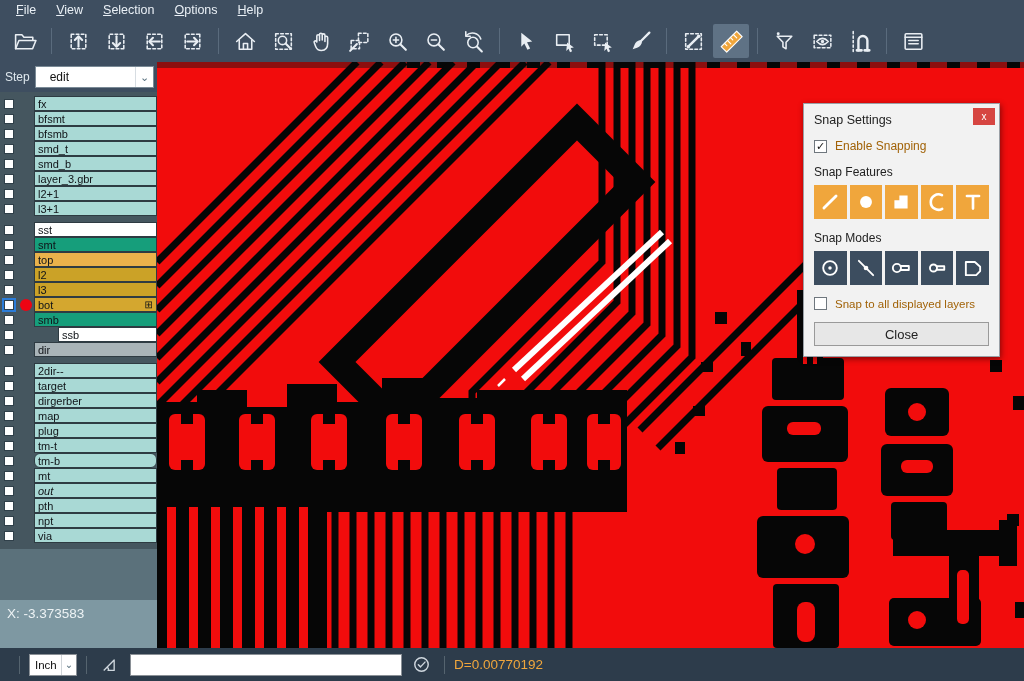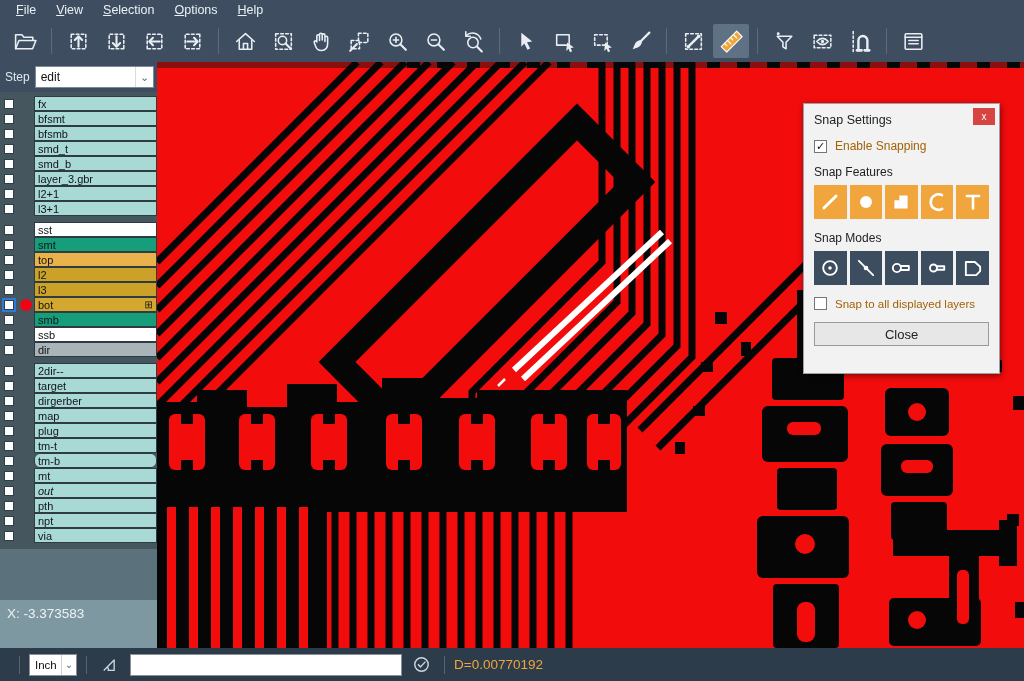--- a/index.html
+++ b/index.html
@@ -14,40 +14,40 @@
   .toolbar{height:42px;display:flex;align-items:center;padding:0 6px;background:#3e4e60;}
   .tb-btn{width:36px;height:34px;display:flex;align-items:center;justify-content:center;border-radius:2px;margin:0 1px;}
   .tb-btn.active{background:#5f7285;}
   .tb-btn svg{width:25px;height:25px;}
   .tb-sep{width:1px;height:26px;background:#5a6b7d;margin:0 7px;}
   
   .main{display:flex;height:586px;}
   .sidebar{width:169px;background:#48596461;display:flex;flex-direction:column;background:#45565f;}
   .step-row{height:30px;display:flex;align-items:center;padding:3px 3px 3px 5px;background:#3e4e60;}
   .step-label{color:#dfe8ee;font-size:12px;margin-right:5px;}
-  .step-select{flex:1;height:22px;background:#fff;border:1px solid #7a8a96;display:flex;align-items:center;font-size:12px;color:#111;padding-left:5px;}
+  .step-select{flex:1;height:22px;background:#fff;border:1px solid #7a8a96;display:flex;align-items:center;font-size:12px;color:#111;padding-left:14px;}
   .step-select .chev{margin-left:auto;width:18px;height:100%;display:flex;align-items:center;justify-content:center;color:#57707e;font-size:11px;border-left:1px solid #d7dde2;}
   .layers{padding-top:4px;}
   .lgroup{margin-bottom:6px;}
   .lrow{height:15px;display:flex;}
   .cb-cell{width:17px;display:flex;align-items:center;justify-content:center;}
   .cbx{width:10px;height:10px;background:#fff;border:1px solid #30404a;}
   .cbx.active{outline:2px solid #2b7cd8;}
   .dot-cell{width:17px;display:flex;align-items:center;justify-content:center;}
   .reddot{width:12px;height:12px;border-radius:50%;background:#ee0413;}
   .lab-cell{flex:1;border:1px solid #2e3b42;font-size:11px;line-height:12px;color:#101418;padding:0 3px;display:flex;align-items:center;}
   .lab-cell .grid{margin-left:auto;font-size:10px;line-height:10px;}
   .side-fill{flex:1;background:#5b717b;}
   .side-status{height:48px;background:#7e98a2;color:#edf3f5;font-size:13.5px;padding:3px 7px;line-height:21px;}
   
   .canvas-wrap{position:relative;width:867px;height:586px;background:var(--copper,#f20c0c);}
   .canvas-wrap svg{display:block;}
   
   .dialog{position:absolute;left:803px;top:103px;width:197px;background:#f2f2f2;
-          border:1px solid #9aa0a6;box-shadow:1px 2px 6px rgba(0,0,0,.45);padding:6px 10px 27px;}
+          border:1px solid #9aa0a6;box-shadow:1px 2px 6px rgba(0,0,0,.45);padding:6px 10px 10px;}
   .dlg-title-row{display:flex;align-items:flex-start;}
   .dlg-title{font-size:12.5px;color:#222;padding-top:3px;}
   .dlg-close{margin-left:auto;margin-right:-6px;margin-top:-2px;width:22px;height:17px;background:#d64541;color:#fff;
              font-size:10px;display:flex;align-items:center;justify-content:center;line-height:1;}
   .dlg-check-row{display:flex;align-items:center;margin-top:12px;}
   .dlg-cbx{width:13px;height:13px;background:#fff;border:1px solid #6f777e;font-size:11px;line-height:11px;
            display:flex;align-items:center;justify-content:center;color:#111;}
   .dlg-check-label{font-size:12px;color:#a16207;margin-left:8px;}
   .dlg-section{font-size:12px;color:#222;margin-top:12px;}
   .dlg-icon-row{display:flex;margin-top:6px;}
@@ -438,21 +438,21 @@
               <div class="dot-cell"></div>
               <div class="lab-cell" style="background: rgb(22, 158, 123);">
                 <span>smb</span>
               </div>
             </div>
             <div class="lrow">
               <div class="cb-cell">
                 <div class="cbx"></div>
               </div>
               <div class="dot-cell"></div>
-              <div class="lab-cell" style="background: rgb(255, 255, 255);">
+              <div class="lab-cell" style="background: rgb(255, 255, 255); margin-left: 24px;">
                 <span>ssb</span>
               </div>
             </div>
             <div class="lrow">
               <div class="cb-cell">
                 <div class="cbx"></div>
               </div>
               <div class="dot-cell"></div>
               <div class="lab-cell" style="background: rgb(169, 180, 184);">
                 <span>dir</span>

